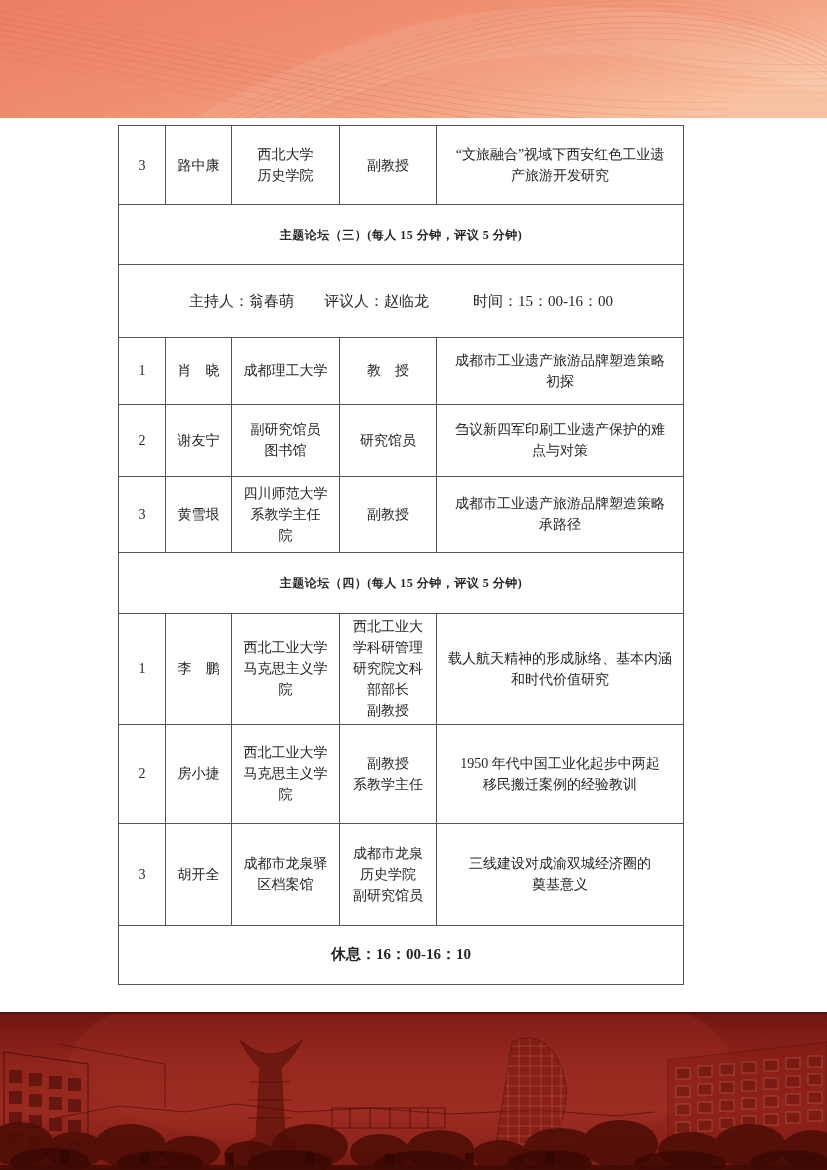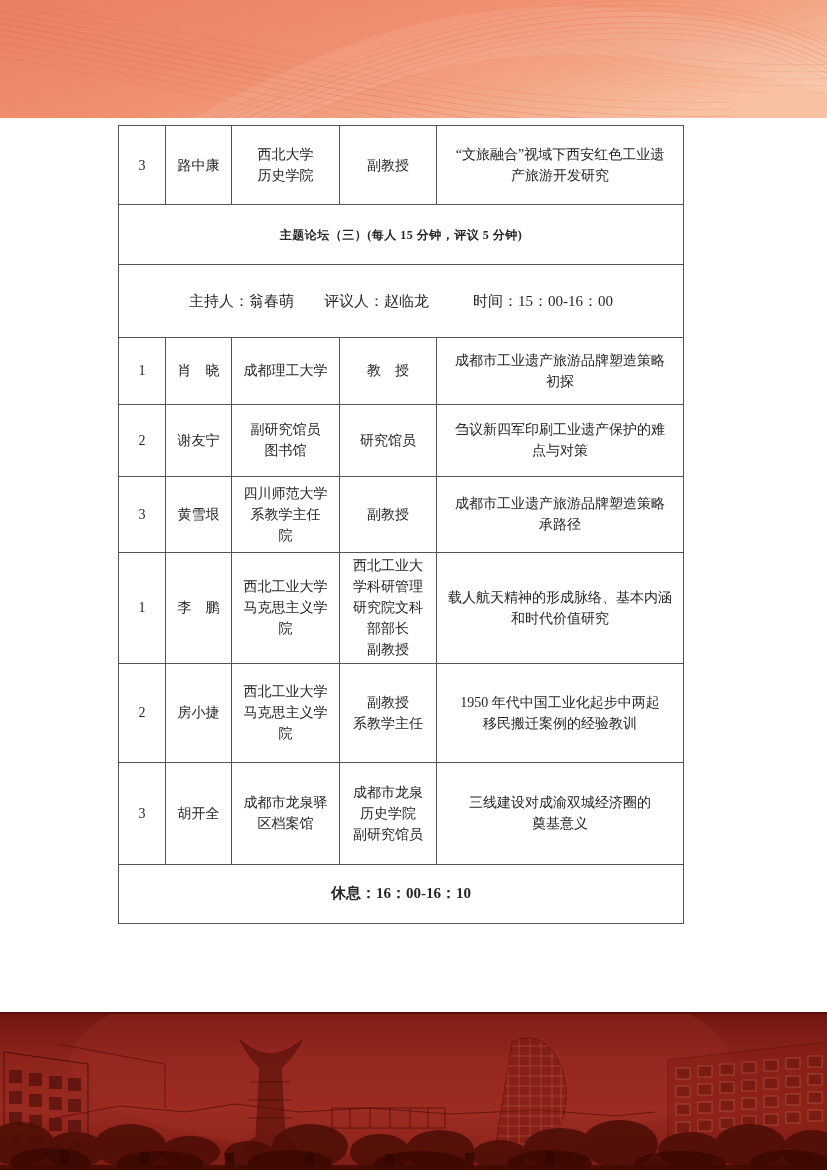--- a/index.html
+++ b/index.html
@@ -141,20 +141,23 @@
         <td class="c-num">3</td>
         <td>黄雪垠</td>
         <td>四川师范大学
 系教学主任
 院</td>
         <td>副教授</td>
         <td>成都市工业遗产旅游品牌塑造策略
 承路径</td>
       </tr>
 
+      <tr class="sec" style="height:61px">
+        <td colspan="5">主题论坛（四）(每人 15 分钟，评议 5 分钟)</td>
+      </tr>
       <tr style="height:111px">
         <td class="c-num">1</td>
         <td>李　鹏</td>
         <td>西北工业大学
 马克思主义学
 院</td>
         <td>西北工业大
 学科研管理
 研究院文科
 部部长

